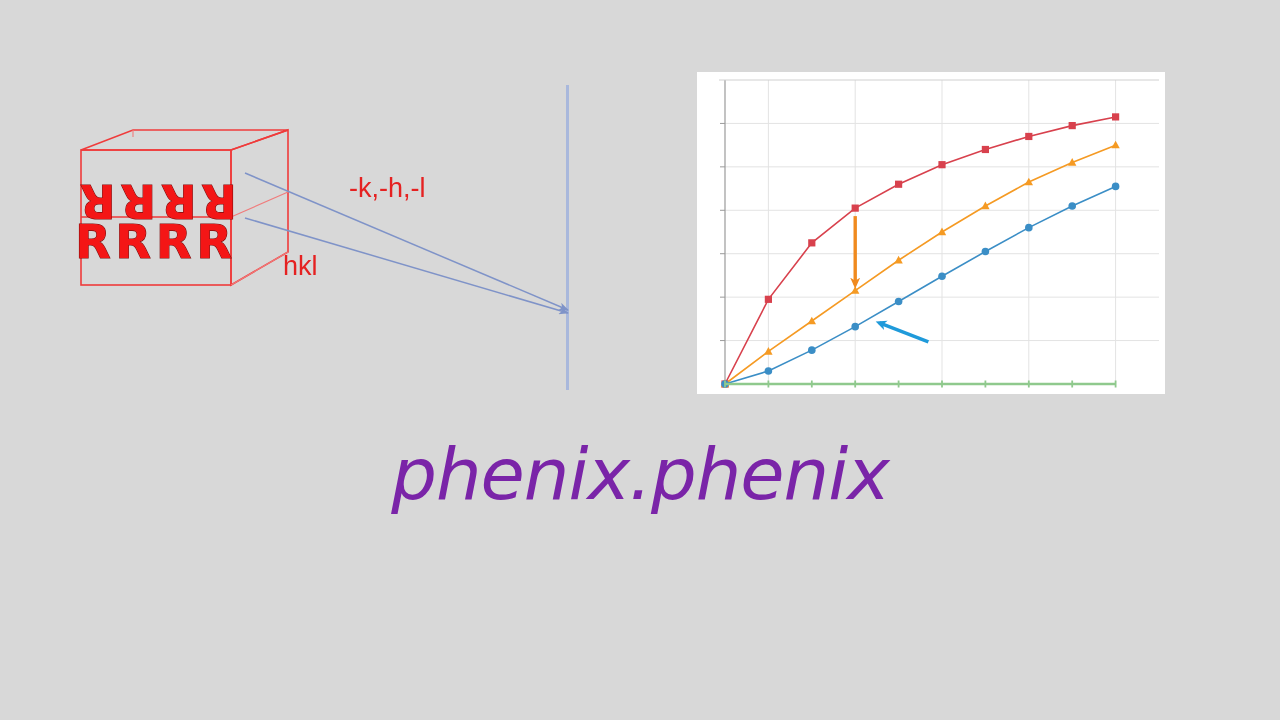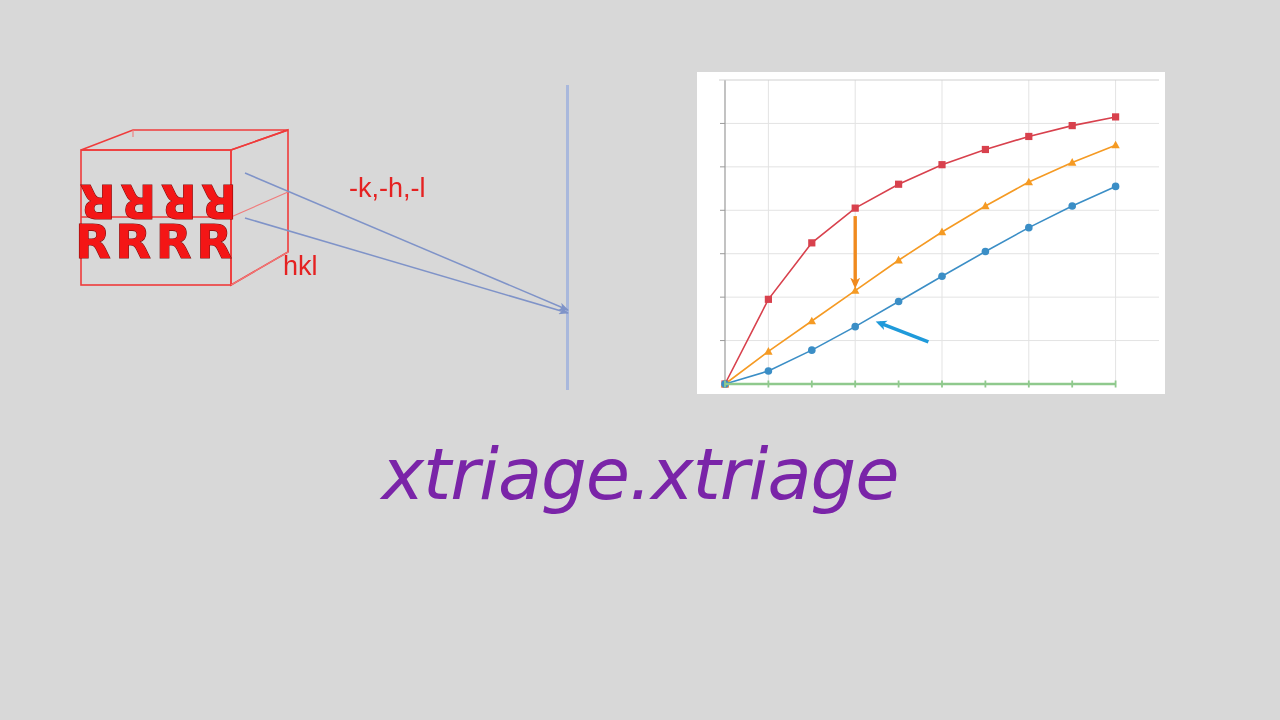--- a/index.html
+++ b/index.html
@@ -241,16 +241,16 @@
               <path d="M0,0 L11,5 L0,10 L3,5 Z" fill="#1f9ada"></path>
             </marker>
           </defs>
           <line x1="158.2" y1="144.11428571428573" x2="158.2" y2="212.62857142857143" stroke="#f08a1e" stroke-width="3.4" marker-end="url(#annot-head-0)"></line>
           <line x1="231.39000000000001" y1="269.8571428571429" x2="182.39000000000001" y2="250.85714285714286" stroke="#1f9ada" stroke-width="3.4" marker-end="url(#annot-head-1)"></line>
         </g>
     </svg>
   </div>
 
   <div id="title-block">
-    <div id="sub-title">xtriage.xtriage</div>
+    <div id="sub-title">phenix.phenix</div>
   </div>
 
 </div>
 
 </body></html>

